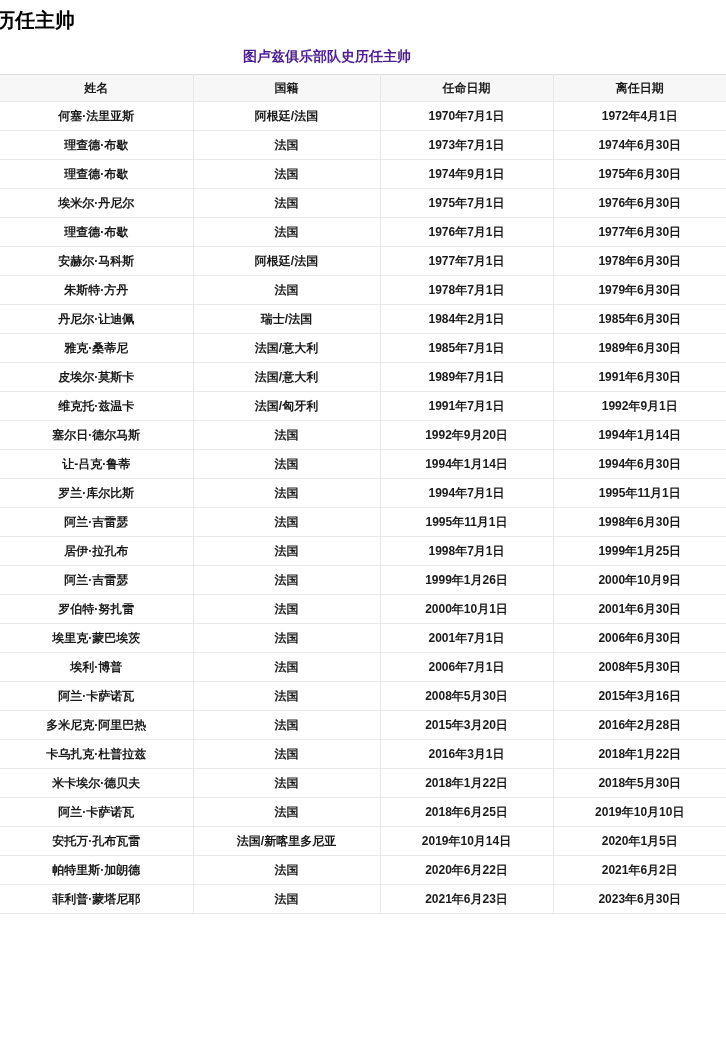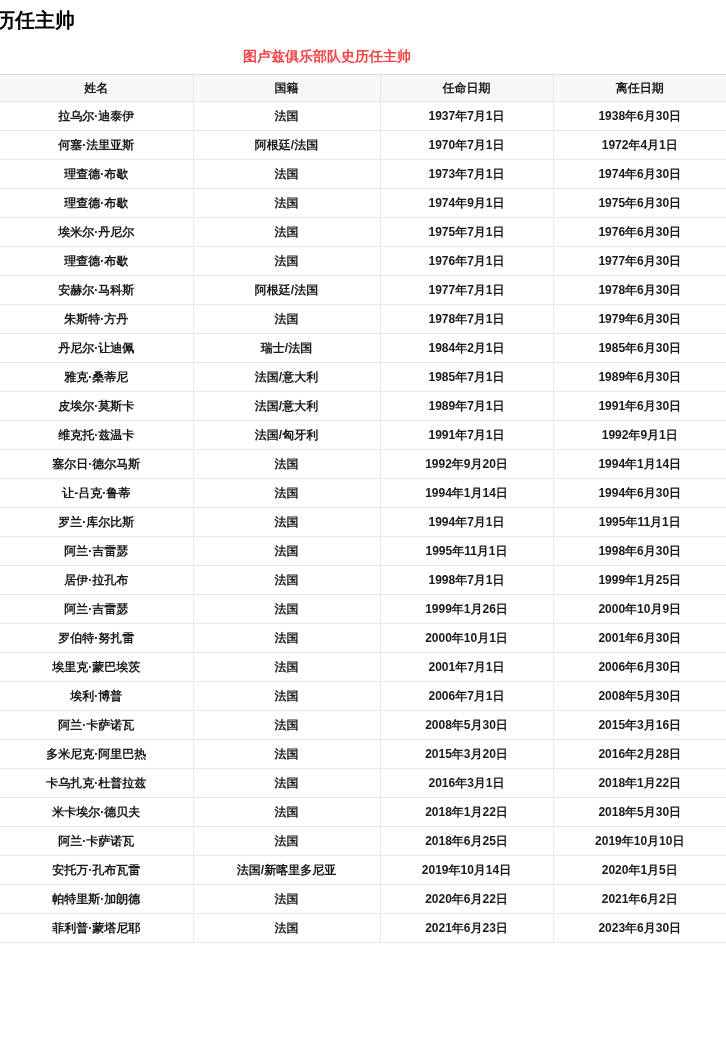--- a/index.html
+++ b/index.html
@@ -28,21 +28,21 @@
   }
   .table-caption {
     position: absolute;
     top: 48px;
     left: 0;
     width: 654px;
     text-align: center;
     font-size: 14px;
     line-height: 16px;
     font-weight: 700;
-    color: #ef4444;
+    color: #4c1d95;
   }
   table.coach-table {
     position: absolute;
     top: 74px;
     left: 0;
     width: 726px;
     border-collapse: collapse;
     table-layout: fixed;
   }
   table.coach-table th,
@@ -103,26 +103,20 @@
   <thead>
     <tr>
       <th>姓名</th>
       <th>国籍</th>
       <th>任命日期</th>
       <th>离任日期</th>
     </tr>
   </thead>
   <tbody>
       <tr>
-        <td>拉乌尔·迪泰伊</td>
-        <td>法国</td>
-        <td>1937年7月1日</td>
-        <td>1938年6月30日</td>
-      </tr>
-      <tr>
         <td>何塞·法里亚斯</td>
         <td>阿根廷/法国</td>
         <td>1970年7月1日</td>
         <td>1972年4月1日</td>
       </tr>
       <tr>
         <td>理查德·布歇</td>
         <td>法国</td>
         <td>1973年7月1日</td>
         <td>1974年6月30日</td>

